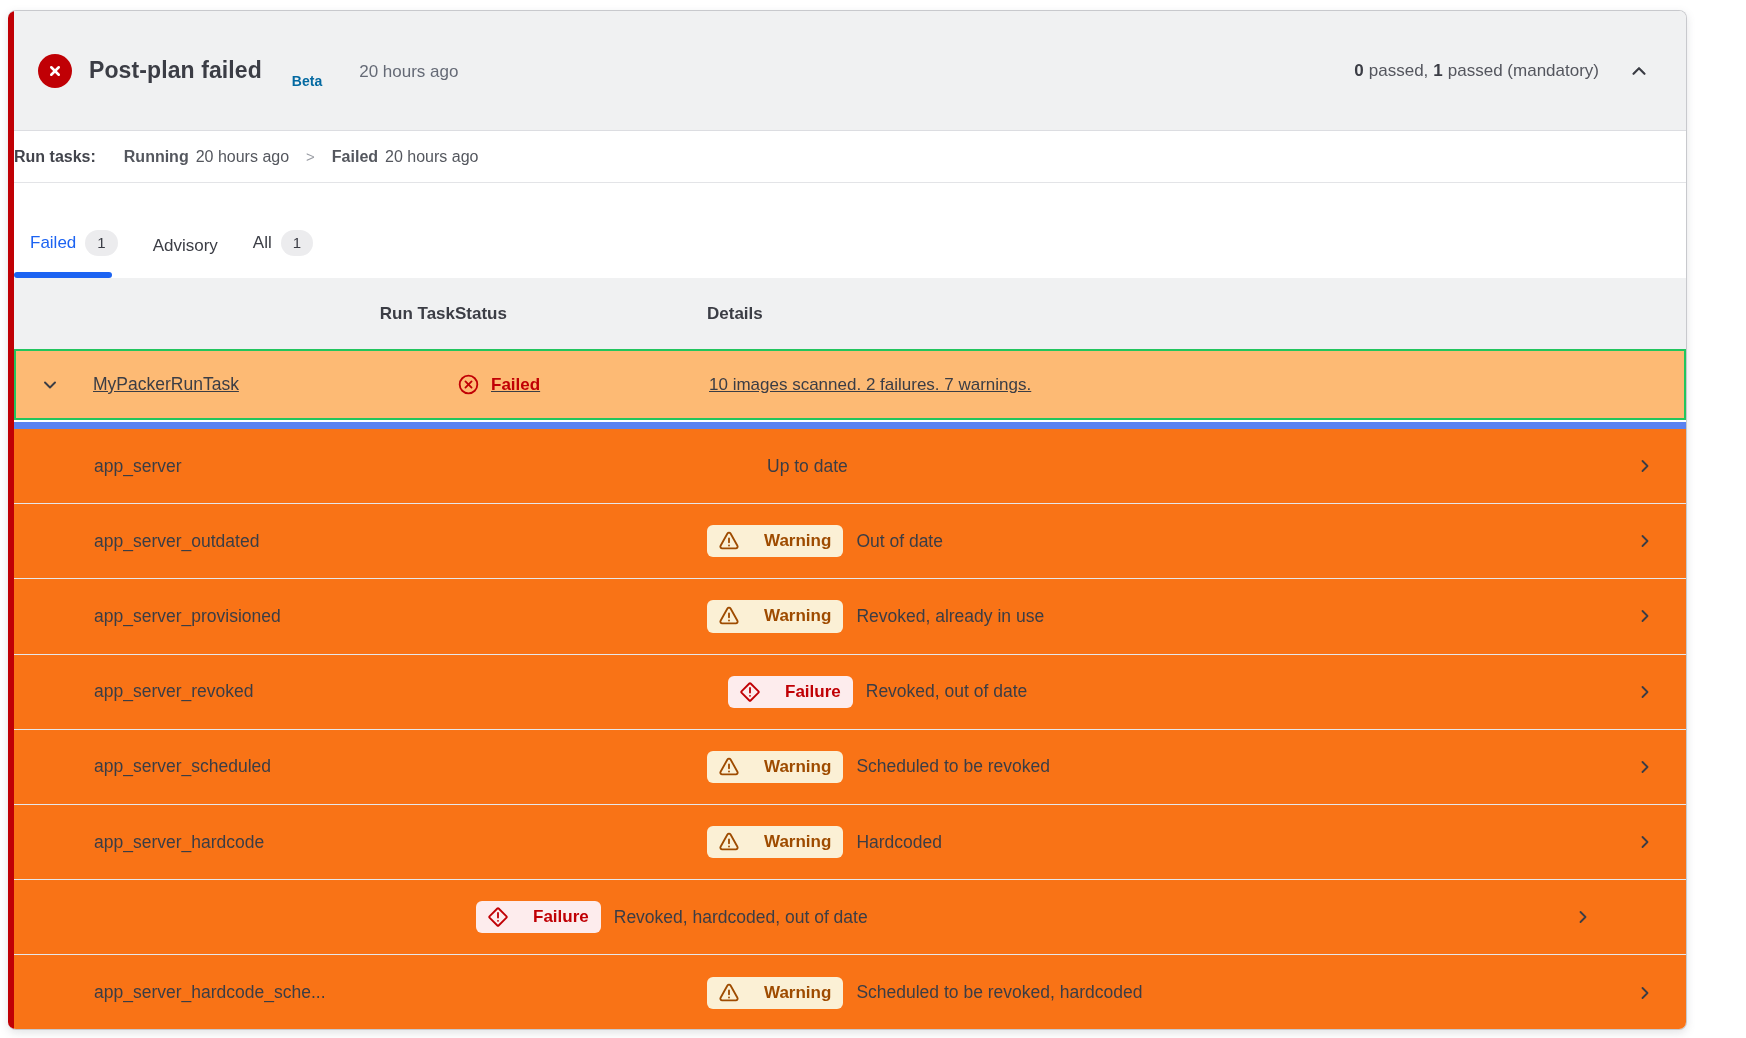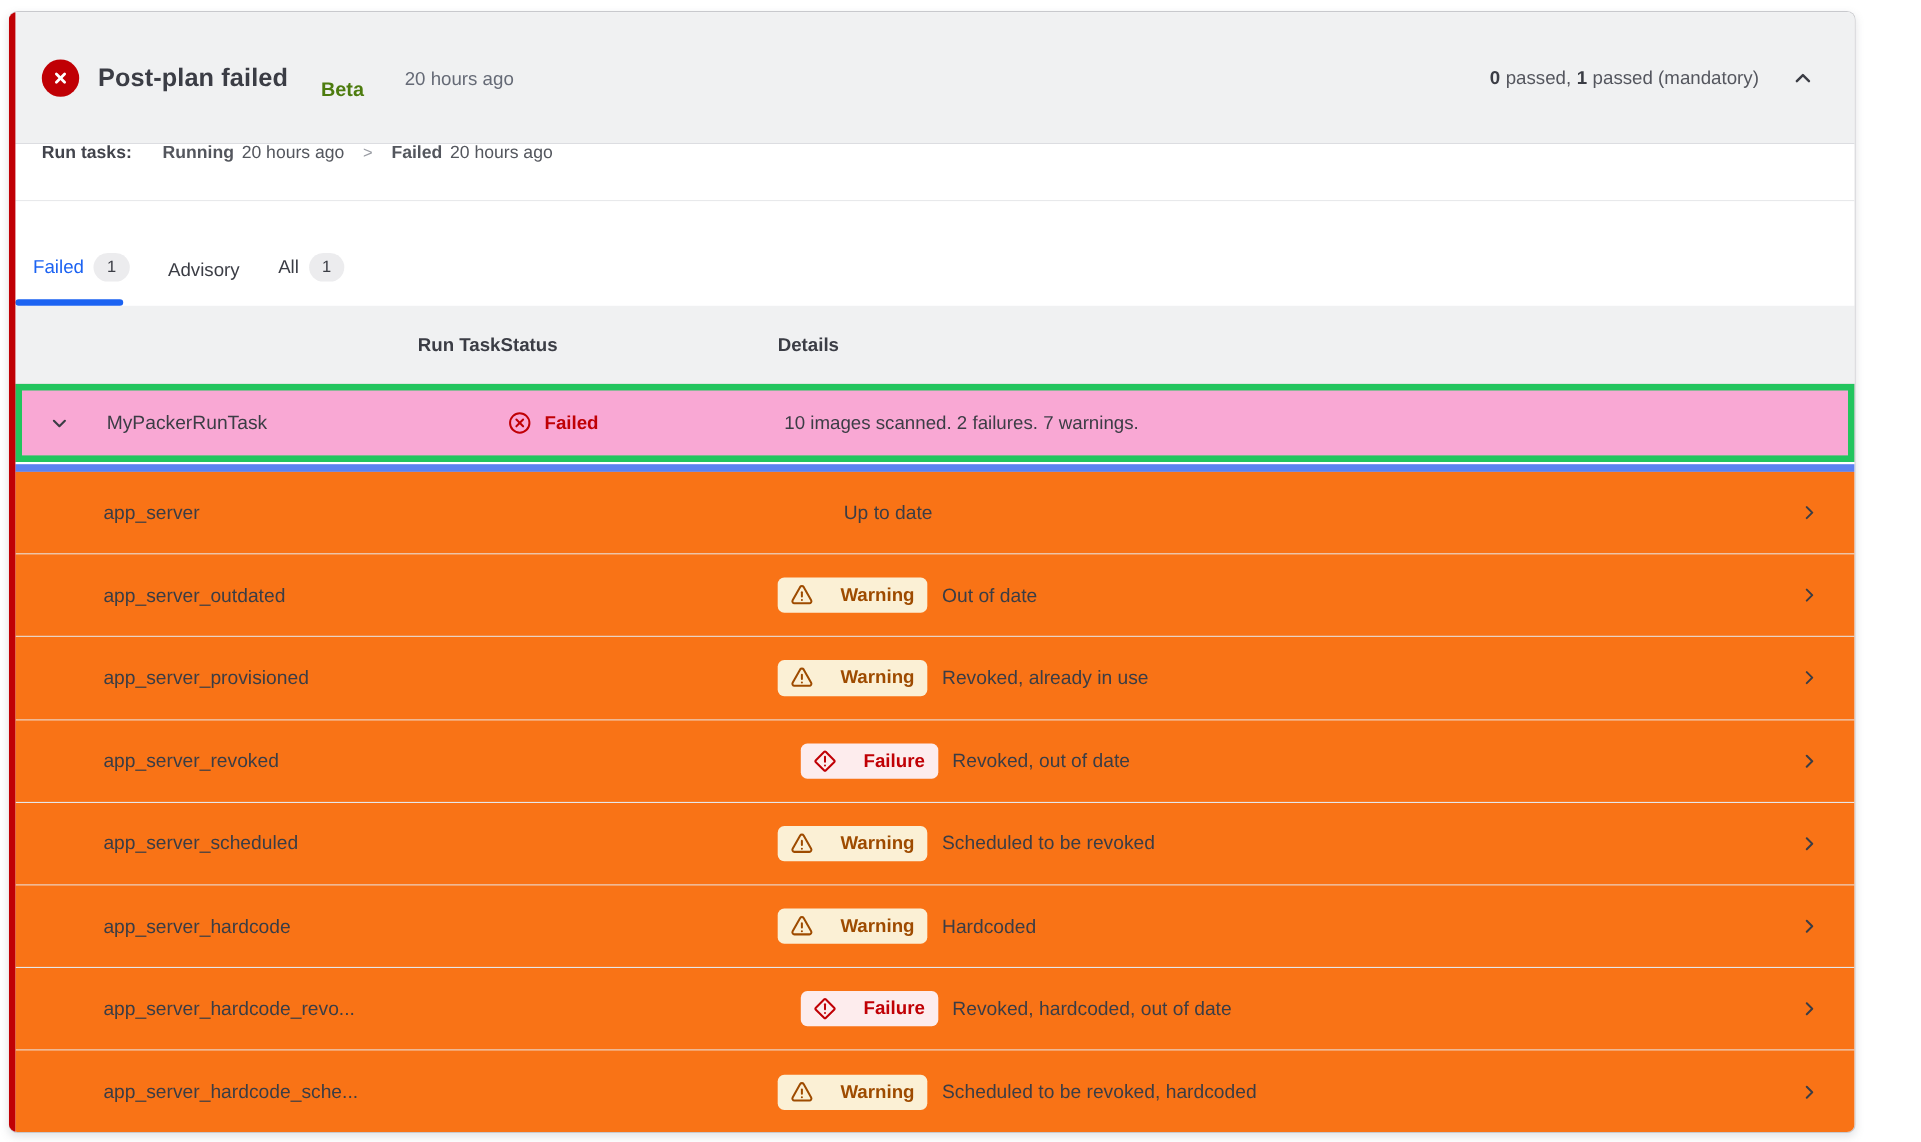--- a/index.html
+++ b/index.html
@@ -50,23 +50,23 @@
     flex: 0 0 34px;
   }
   .hdr-title {
     font-size: 23px;
     font-weight: 700;
     color: #3b3d45;
     margin-left: 17px;
     letter-spacing: 0.1px;
   }
   .beta {
-    font-size: 18px;
+    font-size: 14px;
     font-weight: 700;
-    color: #4d7c0f;
+    color: #0369a1;
     margin-left: 30px;
     margin-top: 21px;
   }
   .hdr-time {
     font-size: 17px;
     color: #656a76;
     margin-left: 37px;
     margin-top: 3px;
   }
   .hdr-right {
@@ -86,22 +86,21 @@
     margin-left: 27px;
     background: none; border: none; cursor: pointer;
     display: flex; align-items: center;
     padding: 2px;
   }
 
   
   .subhdr {
     flex: 0 0 52px;
     display: flex;
-    align-items: flex-start;
-    padding-left: 24px;
+    align-items: center;
     border-bottom: 1px solid #e3e4e7;
     font-size: 16px;
     color: #54575e;
     background: #ffffff;
   }
   .subhdr .lbl { font-weight: 700; color: #42444c; margin-right: 28px; }
   .stage { display: flex; gap: 7px; align-items: baseline; }
   .stage .stage-name { font-weight: 700; }
   .stage-sep { color: #9a9da4; margin: 0 17px; font-size: 15px; }
 
@@ -152,23 +151,24 @@
     flex: 0 0 71px;
     background: #f0f1f2;
     font-size: 17px;
     font-weight: 700;
     color: #3b3d45;
   }
   .thead .c1 { padding-left: 21px; text-align: right; }
 
   .main-row {
     flex: 0 0 71px;
-    background: #f9a8d4;
-    border: 6px solid #22c55e;
+    background: #fdba74;
+    border: 2px solid #22c55e;
     cursor: pointer;
+    text-decoration: underline;
   }
   .main-row .c1 {
     display: flex; align-items: center;
     padding-left: 24px;
   }
   .expand-chev { display: flex; align-items: center; margin-right: 33px; }
   .task-name { font-size: 17.5px; color: #3b3d45; }
   .status-failed {
     display: flex; align-items: center; gap: 11px;
     color: #c00005;
@@ -456,21 +456,20 @@
     <div class="chev-cell">
       <span class="chev-right">
         <svg width="20" height="20" viewBox="0 0 24 24" fill="none" stroke="#3b3d45" stroke-width="2.2" stroke-linecap="round" stroke-linejoin="round">
           <polyline points="9,6 15,12 9,18"></polyline>
         </svg>
       </span>
     </div>
   </div>
 
   <div class="sub-row cols">
-    <div class="c1">app_server_hardcode_revo...</div>
     <div></div>
     <div class="details-cell">
       <span class="badge failure">
         <span class="badge-icon">
                 <svg width="22" height="22" viewBox="0 0 24 24" fill="none" stroke="#c00005" stroke-width="2" stroke-linecap="round" stroke-linejoin="round">
                   <path d="M11.29 2.71a1 1 0 0 1 1.42 0l8.58 8.58a1 1 0 0 1 0 1.42l-8.58 8.58a1 1 0 0 1-1.42 0l-8.58-8.58a1 1 0 0 1 0-1.42z"></path>
                   <line x1="12" y1="7.6" x2="12" y2="12.6"></line>
                   <line x1="12" y1="16.2" x2="12.01" y2="16.2"></line>
                 </svg>
               </span>

